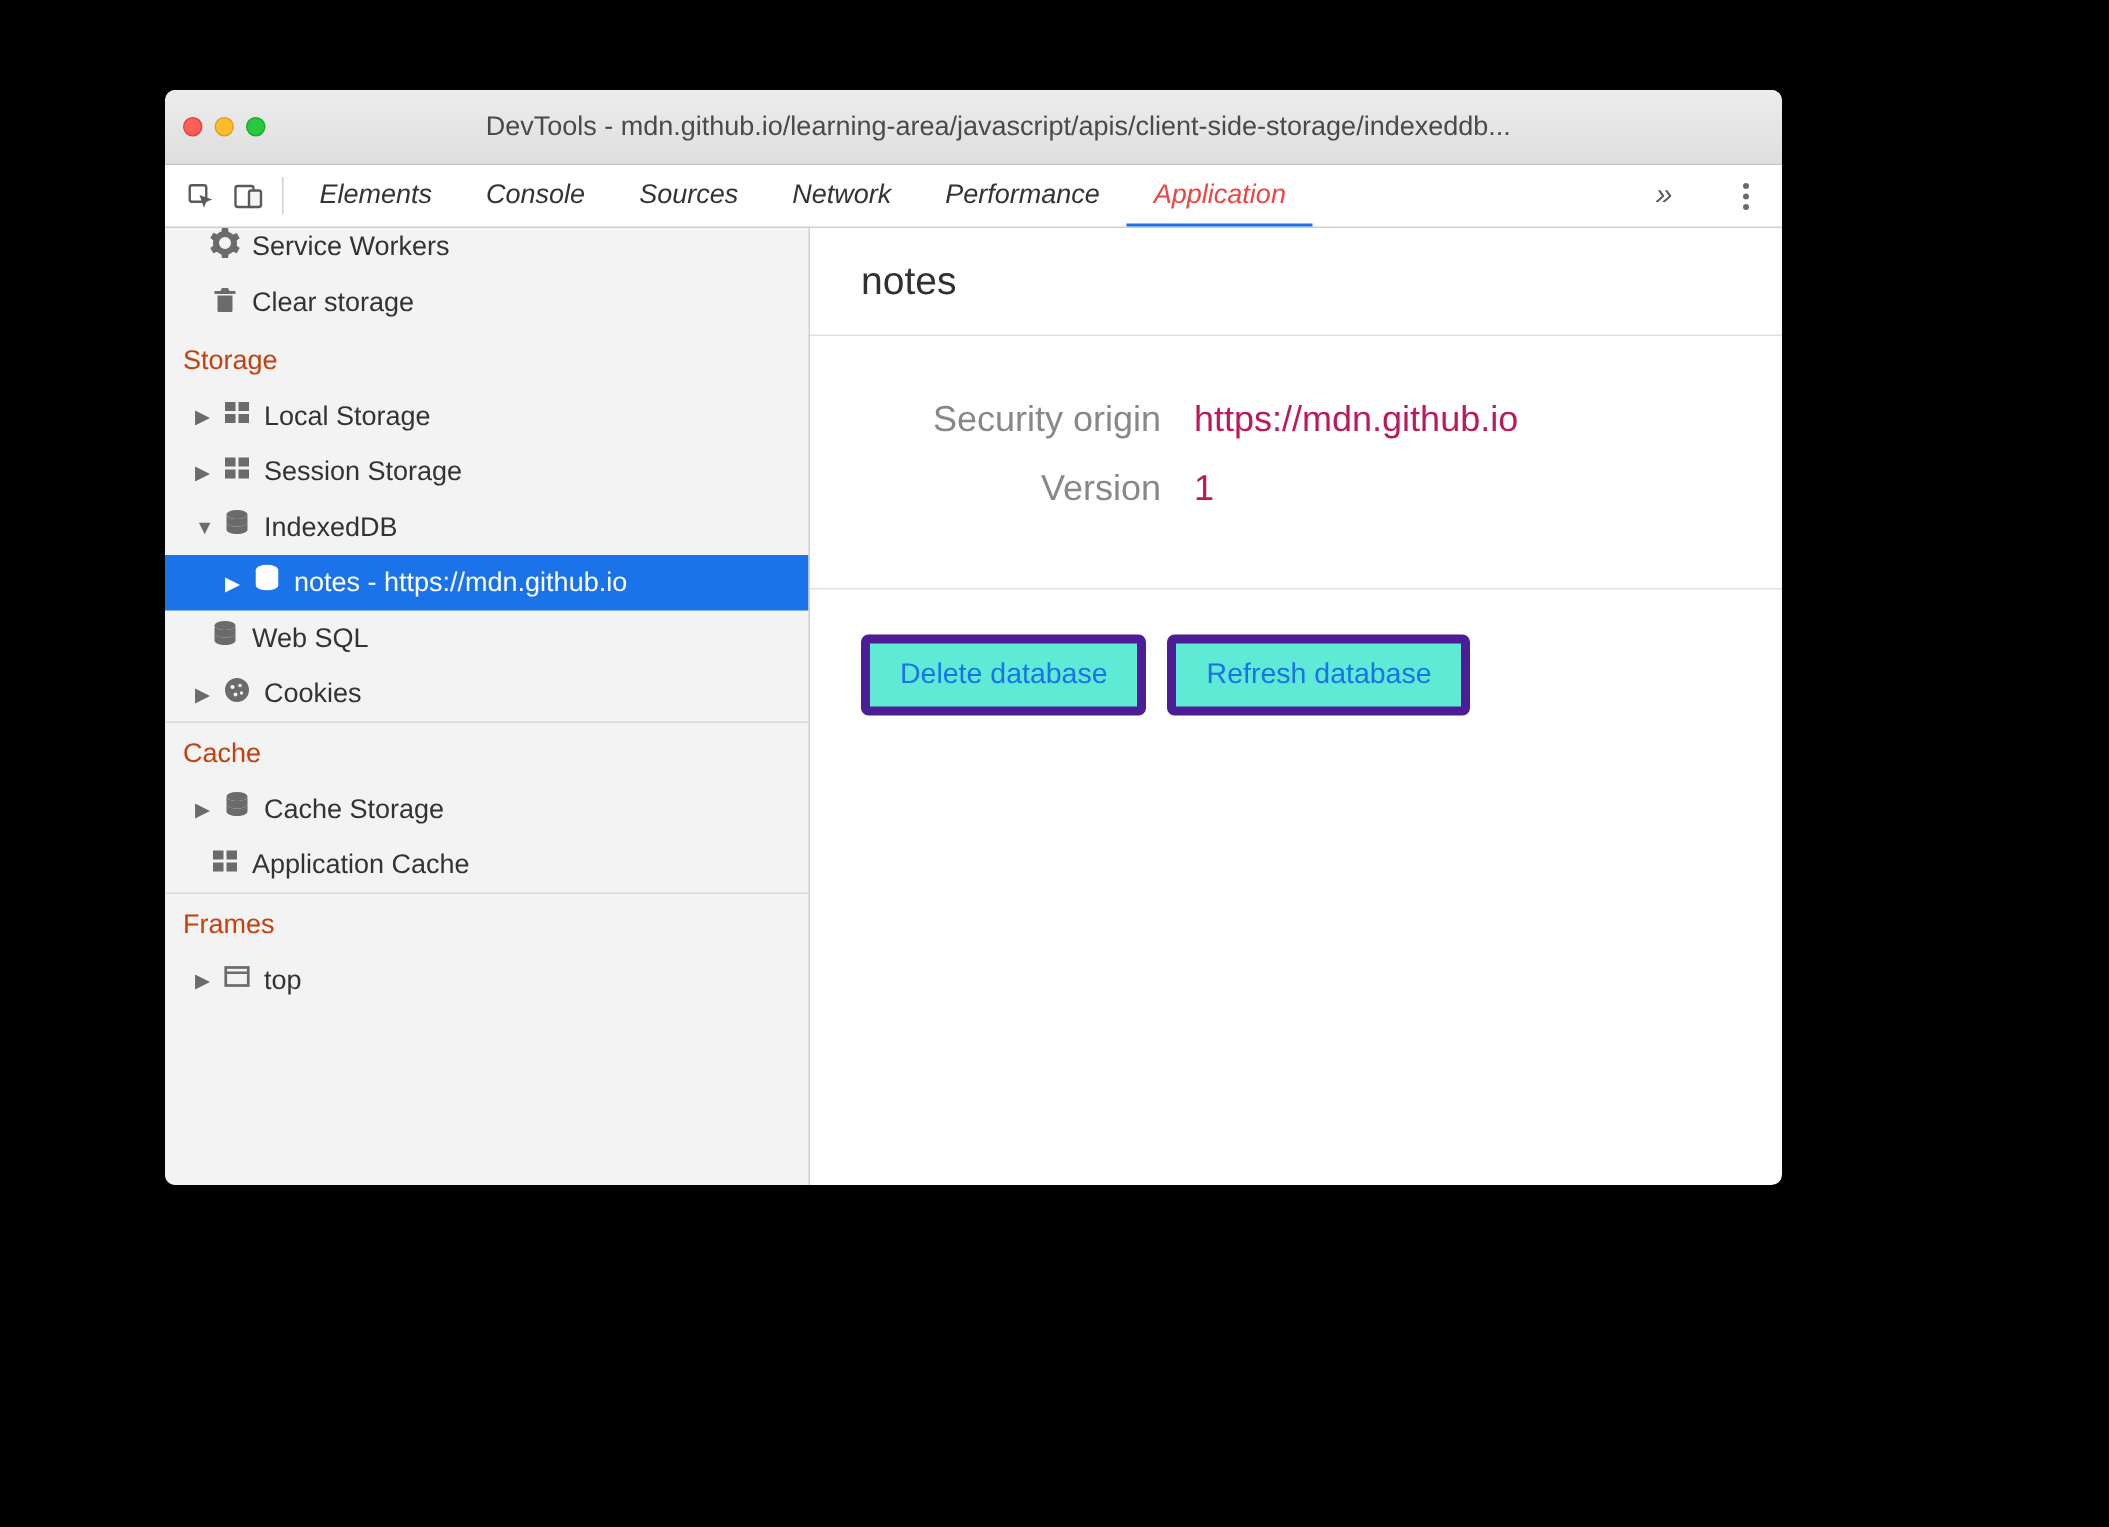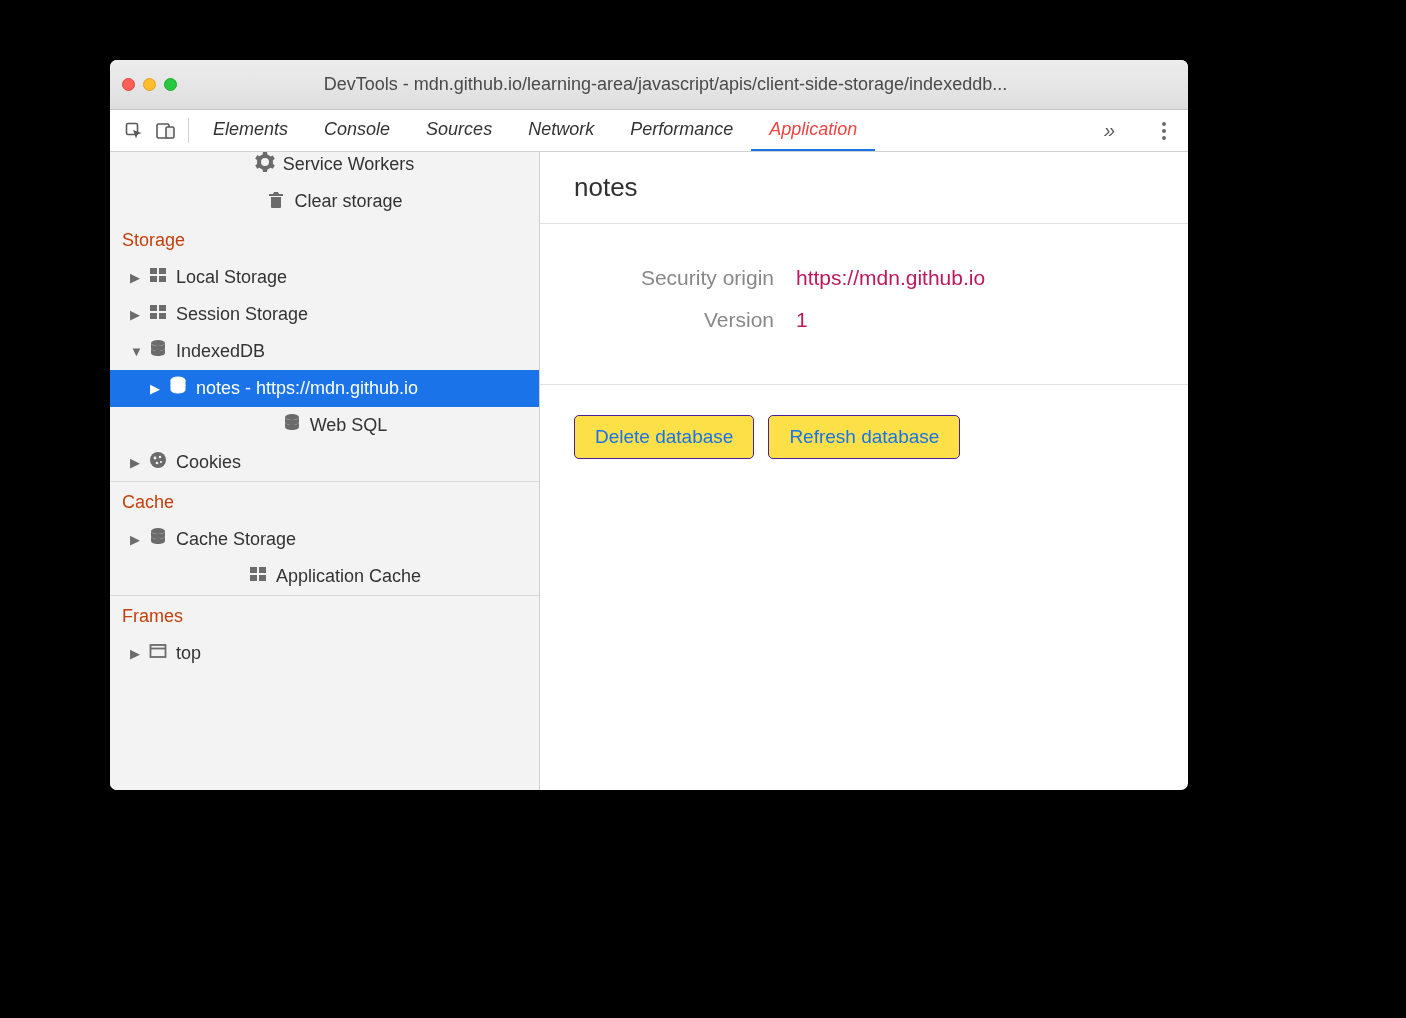--- a/index.html
+++ b/index.html
@@ -71,49 +71,49 @@
 .section-title.first { border-top: none; }
 .tree-row {
   display: flex;
   align-items: center;
   gap: 8px;
   padding: 6px 10px 6px 18px;
   cursor: pointer;
 }
 .tree-row.d1 { padding-left: 20px; }
 .tree-row.d2 { padding-left: 40px; }
-.tree-row.d2.noarrow { padding-left: 30px; justify-content: center; }
+.tree-row.d2.noarrow { padding-left: 30px; }
 .tree-row .arr { width: 10px; font-size: 13px; color: #6b6b6b; text-align: center; }
 .tree-row.selected { background: #1a73e8; color: #fff; }
 .tree-row.selected .arr { color: #fff; }
 .tree-row.selected svg { fill: #fff; stroke: #fff; }
 .tree-row svg { fill: #6b6b6b; }
 .partial { margin-top: -6px; }
 .content { flex: 1; display: flex; flex-direction: column; overflow: hidden; }
 .content-header {
   padding: 20px 34px;
   font-size: 26px;
   color: #303030;
   border-bottom: 1px solid #e0e0e0;
 }
 .content-props {
   padding: 24px 34px 34px;
   border-bottom: 1px solid #e0e0e0;
 }
-.prop-row { display: flex; gap: 22px; margin: 18px 0; font-size: 21px; }
+.prop-row { display: flex; gap: 22px; margin: 18px 0; font-size: 24px; }
 .prop-label { width: 200px; text-align: right; color: #888; }
 .prop-value { color: #be185d; }
 .content-actions {
   padding: 30px 34px;
   display: flex;
   gap: 14px;
 }
 .btn {
-  border: 1px solid #4c1d95;
-  background: #fde047;
+  border: 6px solid #4c1d95;
+  background: #5eead4;
   border-radius: 5px;
   padding: 10px 20px;
   font-size: 19px;
   color: #1a73e8;
   cursor: pointer;
 }
 .icon-sm { width: 20px; height: 20px; flex-shrink: 0; }
 </style>
 </head>
 <body>

